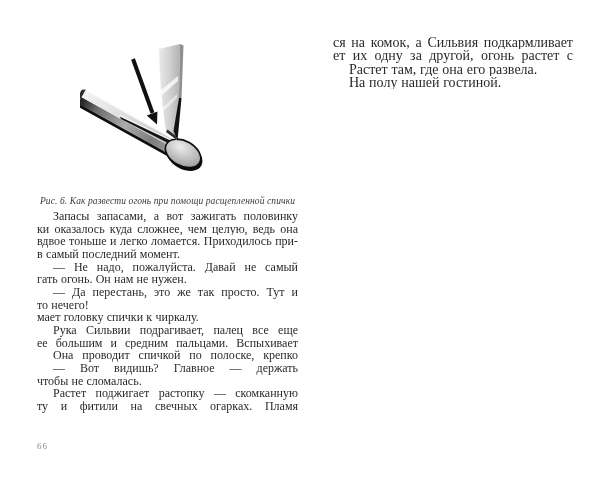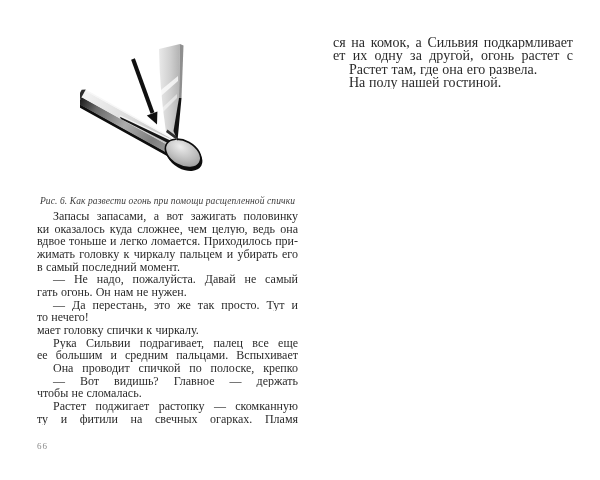--- a/index.html
+++ b/index.html
@@ -106,21 +106,20 @@
         </g>
       </svg>
     </div>
 
     <div id="caption">Рис. 6. Как развести огонь при помощи расщепленной спички</div>
 
     <div id="left-body">
         <div class="line ind jst">Запасы запасами, а вот зажигать половинку спич-</div>
         <div class="line jst">ки оказалось куда сложнее, чем целую, ведь она</div>
         <div class="line jst">вдвое тоньше и легко ломается. Приходилось при-</div>
-        <div class="line jst">жимать головку к чиркалу пальцем и убирать его</div>
         <div class="line">в самый последний момент.</div>
         <div class="line ind jst">— Не надо, пожалуйста. Давай не самый разжи-</div>
         <div class="line">гать огонь. Он нам не нужен.</div>
         <div class="line ind jst">— Да перестань, это же так просто. Тут и делать-</div>
         <div class="line">то нечего!</div>
         <div class="line">мает головку спички к чиркалу.</div>
         <div class="line ind jst">Рука Сильвии подрагивает, палец все еще прижи-</div>
         <div class="line jst">ее большим и средним пальцами. Вспыхивает искорка.</div>
         <div class="line ind jst">Она проводит спичкой по полоске, крепко сжимая</div>
         <div class="line ind jst">— Вот видишь? Главное — держать осторожно,</div>

